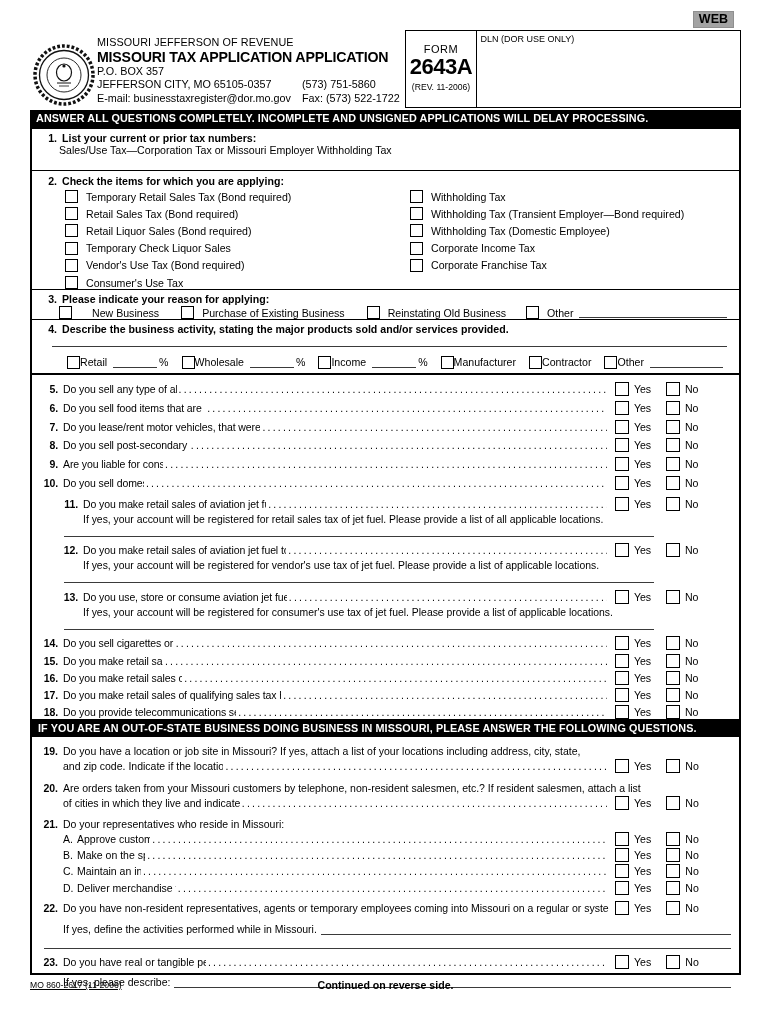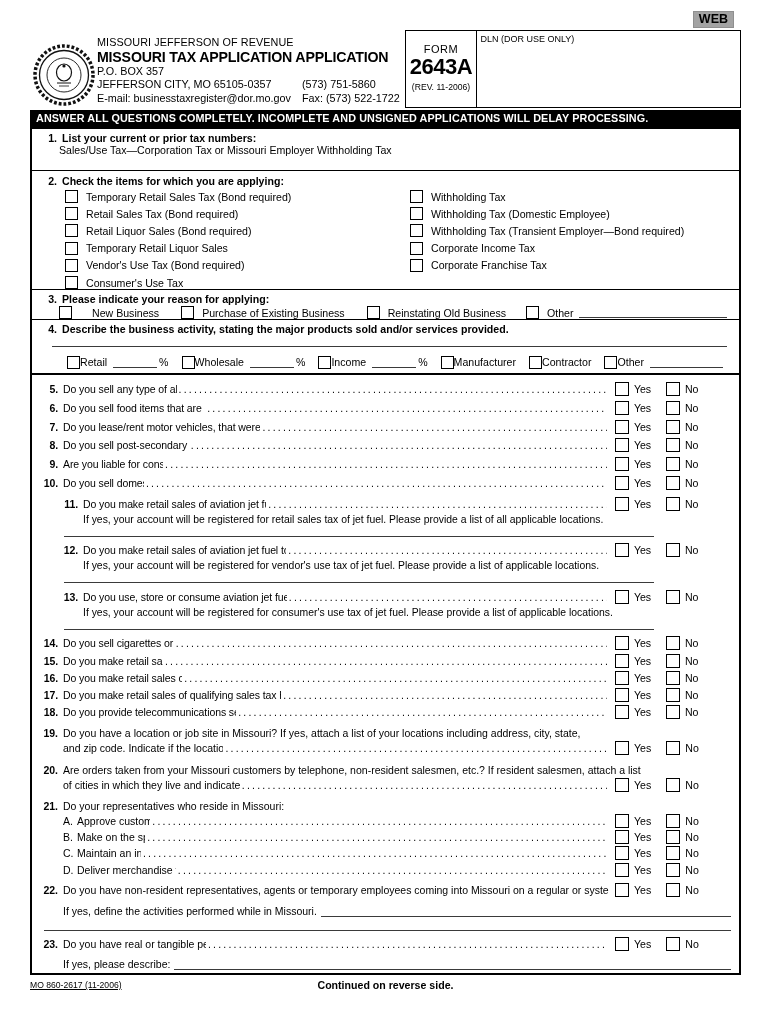--- a/index.html
+++ b/index.html
@@ -171,43 +171,43 @@
           <div class="optrow">
               <span class="cb"></span>
               <span class="ol">Retail Sales Tax (Bond required)</span>
             </div>
           <div class="optrow">
               <span class="cb"></span>
               <span class="ol">Retail Liquor Sales  (Bond required)</span>
             </div>
           <div class="optrow">
               <span class="cb"></span>
-              <span class="ol">Temporary Retail Liquor Sales</span>
+              <span class="ol">Temporary Check Liquor Sales</span>
             </div>
           <div class="optrow">
               <span class="cb"></span>
               <span class="ol">Vendor's Use Tax (Bond required)</span>
             </div>
           <div class="optrow">
               <span class="cb"></span>
               <span class="ol">Consumer's Use Tax</span>
             </div>
         </div>
         <div class="q2r">
           <div class="optrow">
               <span class="cb"></span>
               <span class="ol">Withholding Tax</span>
             </div>
           <div class="optrow">
               <span class="cb"></span>
+              <span class="ol">Withholding Tax (Transient Employer—Bond required)</span>
+            </div>
+          <div class="optrow">
+              <span class="cb"></span>
               <span class="ol">Withholding Tax (Domestic Employee)</span>
-            </div>
-          <div class="optrow">
-              <span class="cb"></span>
-              <span class="ol">Withholding Tax (Transient Employer—Bond required)</span>
             </div>
           <div class="optrow">
               <span class="cb"></span>
               <span class="ol">Corporate Income Tax</span>
             </div>
           <div class="optrow">
               <span class="cb"></span>
               <span class="ol">Corporate Franchise Tax</span>
             </div>
         </div>
@@ -430,20 +430,21 @@
             <span class="yn">
               <span class="cb"></span>
               <span class="cbl">Yes</span>
               <span class="cb no"></span>
               <span class="cbl">No</span>
             </span>
           </div>
       </div>
     </div>
 
+    <div class="banner2i">IF YOU ARE AN OUT-OF-STATE BUSINESS DOING BUSINESS IN MISSOURI, PLEASE ANSWER THE FOLLOWING QUESTIONS.</div>
 
     <div class="sec sec6">
       <div class="twoline">
         <div class="l1">
             <span class="n">19.</span>
             <span class="t">Do you have a location or job site in Missouri?  If yes, attach a list of your locations including address, city, state,</span>
           </div>
         <div class="l2">
             <span class="ind"></span>
             <span class="t">and zip code.  Indicate if the location is inside or outside the city limits.</span>

